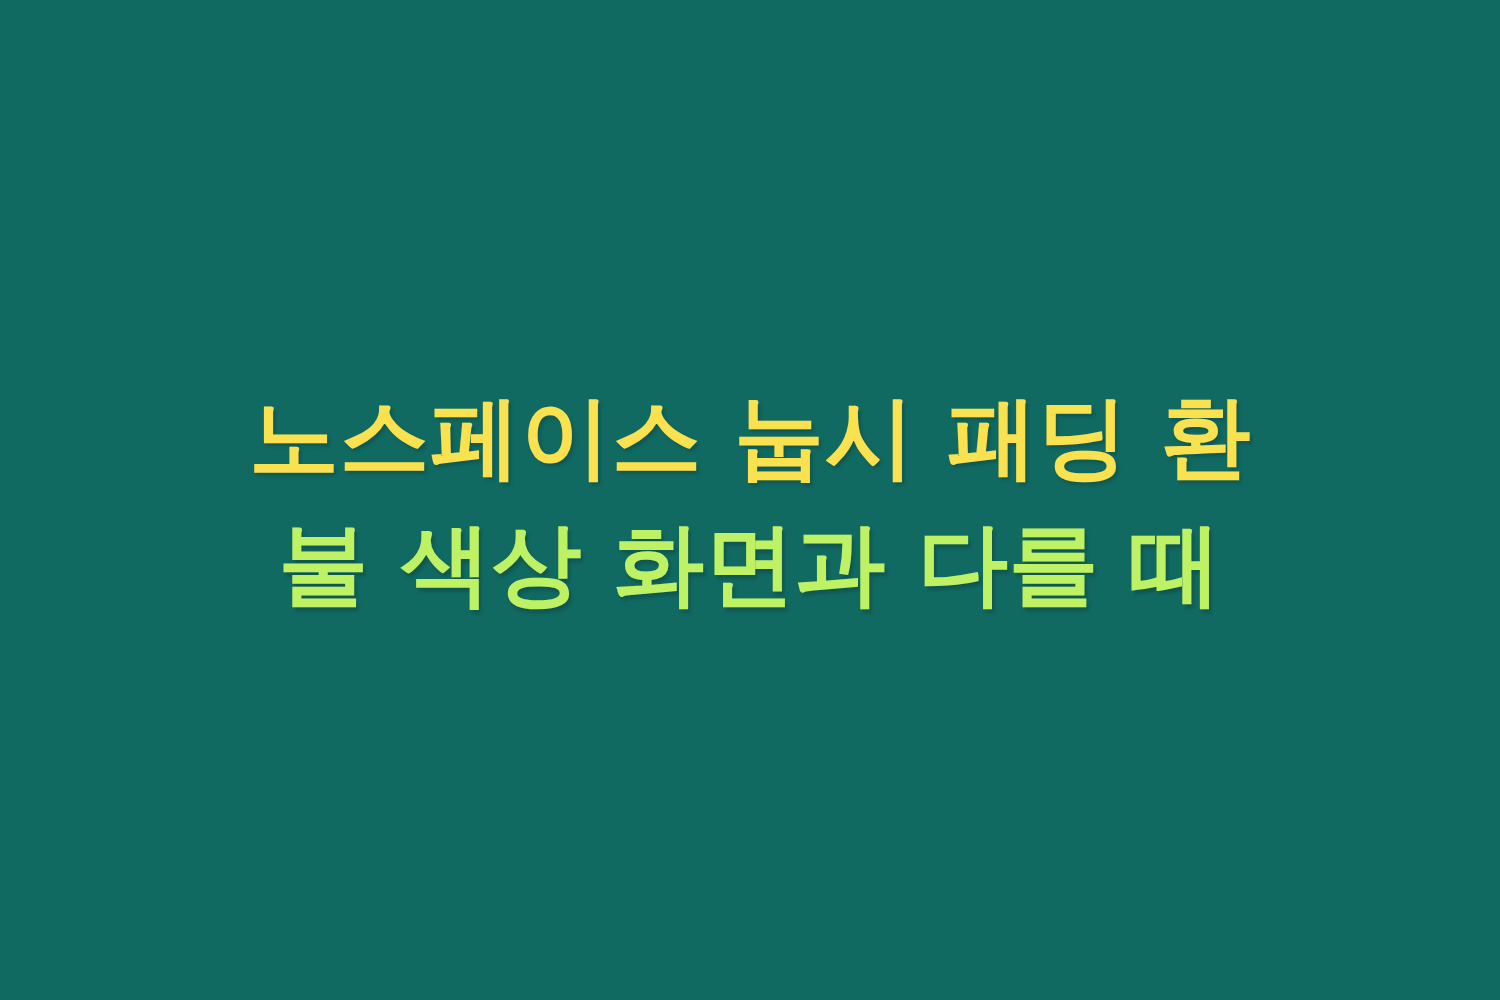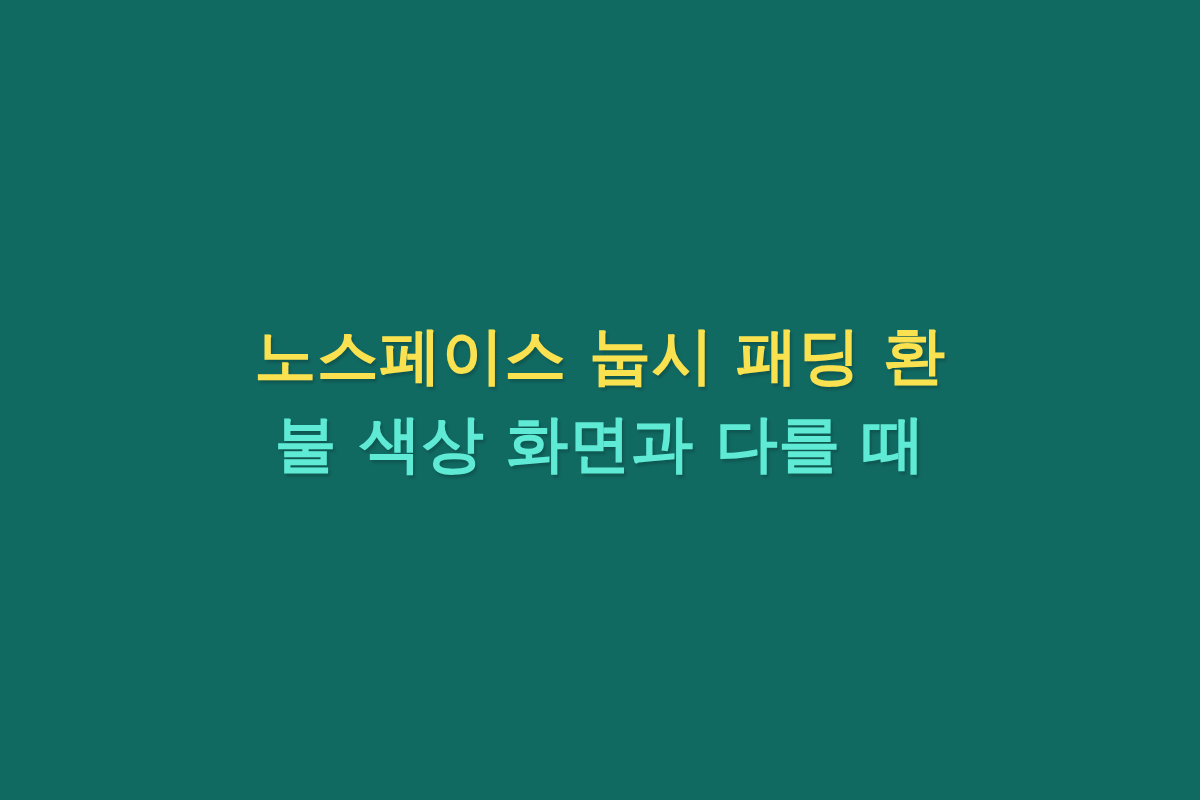--- a/index.html
+++ b/index.html
@@ -29,31 +29,31 @@
     width: 1060px;
     text-align: center;
     padding: 0 8px;
     box-sizing: border-box;
   }
 
   .headline-line {
     display: block;
     color: #f9e14f;
     font-family: "DejaVu Sans", "Liberation Sans", sans-serif;
-    font-size: 62px;
+    font-size: 72px;
     font-weight: 700;
     line-height: 1.42;
     letter-spacing: 0.5px;
     white-space: nowrap;
     text-shadow: 2px 3px 3px rgba(0, 0, 0, 0.18);
   }
 </style>
 </head>
 <body>
 
 <div id="banner" style="background-color: rgb(17, 106, 98);">
 
   <div id="headline-block">
     <span class="headline-line" style="color: rgb(249, 225, 79);">노스페이스 눕시 패딩 환</span>
-    <span class="headline-line" style="color: #5eead4;">불 색상 화면과 다를 때</span>
+    <span class="headline-line" style="color: #bef264;">불 색상 화면과 다를 때</span>
   </div>
 
 </div>
 
 </body></html>

